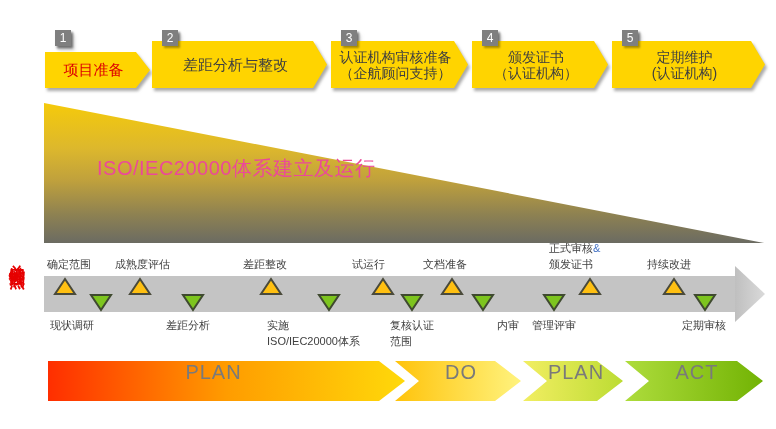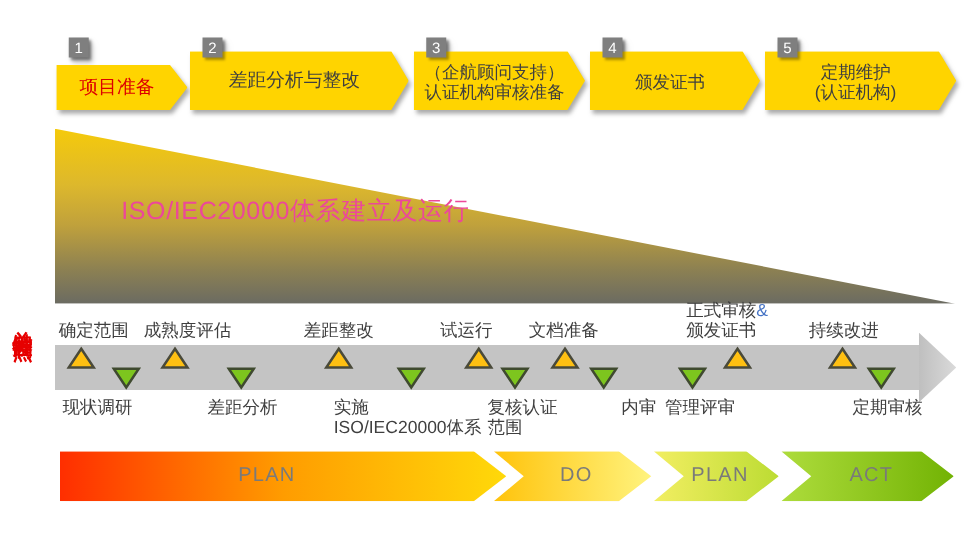--- a/index.html
+++ b/index.html
@@ -27,26 +27,26 @@
   
   .side-label{position:absolute;left:6px;top:252px;writing-mode:vertical-rl;text-orientation:upright;
               color:#E60000;font-weight:bold;font-size:16px;letter-spacing:2px;}
 
   
   .band{position:absolute;left:44px;top:276px;width:693px;height:36px;background:#C4C4C4;}
   .band-head{position:absolute;left:735px;top:266px;width:30px;height:56px;
              background:linear-gradient(90deg,#BFBFBF,#DADADA);
              clip-path:polygon(0 0,100% 50%,0 100%);}
   .tri{position:absolute;}
-  .tl-label{position:absolute;font-size:14px;line-height:16px;color:#3F3F3F;white-space:nowrap;}
+  .tl-label{position:absolute;font-size:11px;line-height:16px;color:#3F3F3F;white-space:nowrap;}
   .amp{color:#4472C4;}
 
   
-  .pdca{position:absolute;top:361px;height:40px;display:flex;align-items:center;justify-content:center;
-        color:#7A7A7A;font-size:16px;letter-spacing:1px;
+  .pdca{position:absolute;top:361px;height:40px;display:flex;justify-content:center;
+        color:#7A7A7A;font-size:20px;letter-spacing:1px;
         filter:drop-shadow(3px 3px 2px rgba(90,90,90,.5));box-sizing:border-box;}
   .pentagon{clip-path:polygon(0 0,calc(100% - 26px) 0,100% 50%,calc(100% - 26px) 100%,0 100%);padding-right:26px;}
   .chevron{clip-path:polygon(0 0,calc(100% - 26px) 0,100% 50%,calc(100% - 26px) 100%,0 100%,24px 50%);padding-left:6px;}
 </style>
 </head>
 <body>
 
 <div id="stage">
   <div id="steps">
       <div class="step accent" style="left: 45px; width: 105px;">
@@ -56,28 +56,29 @@
         <div class="badge">1</div>
       </div>
       <div class="step" style="left: 152px; width: 175px;">
         <div class="chev one">
           <div>差距分析与整改</div>
         </div>
         <div class="badge">2</div>
       </div>
       <div class="step" style="left: 331px; width: 137px;">
         <div class="chev">
+          <div>认证机构审核准备</div>
           <div>（企航顾问支持）</div>
-          <div>认证机构审核准备</div>
         </div>
         <div class="badge">3</div>
       </div>
       <div class="step" style="left: 472px; width: 136px;">
         <div class="chev">
           <div>颁发证书</div>
+          <div>（认证机构）</div>
         </div>
         <div class="badge">4</div>
       </div>
       <div class="step" style="left: 612px; width: 153px;">
         <div class="chev">
           <div>定期维护</div>
           <div>(认证机构)</div>
         </div>
         <div class="badge">5</div>
       </div>

